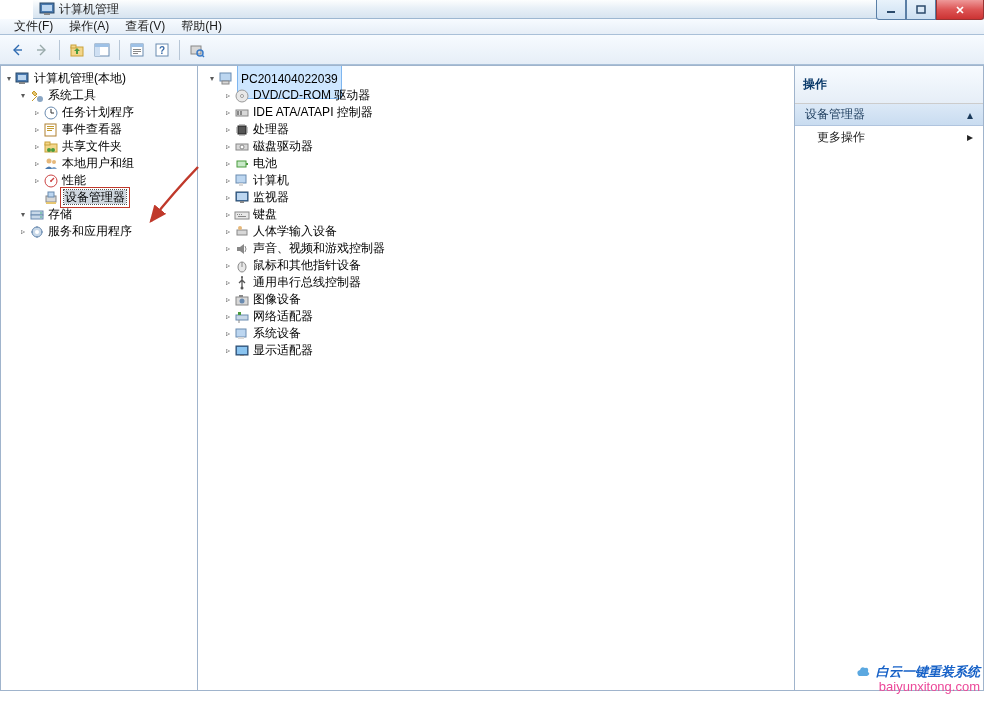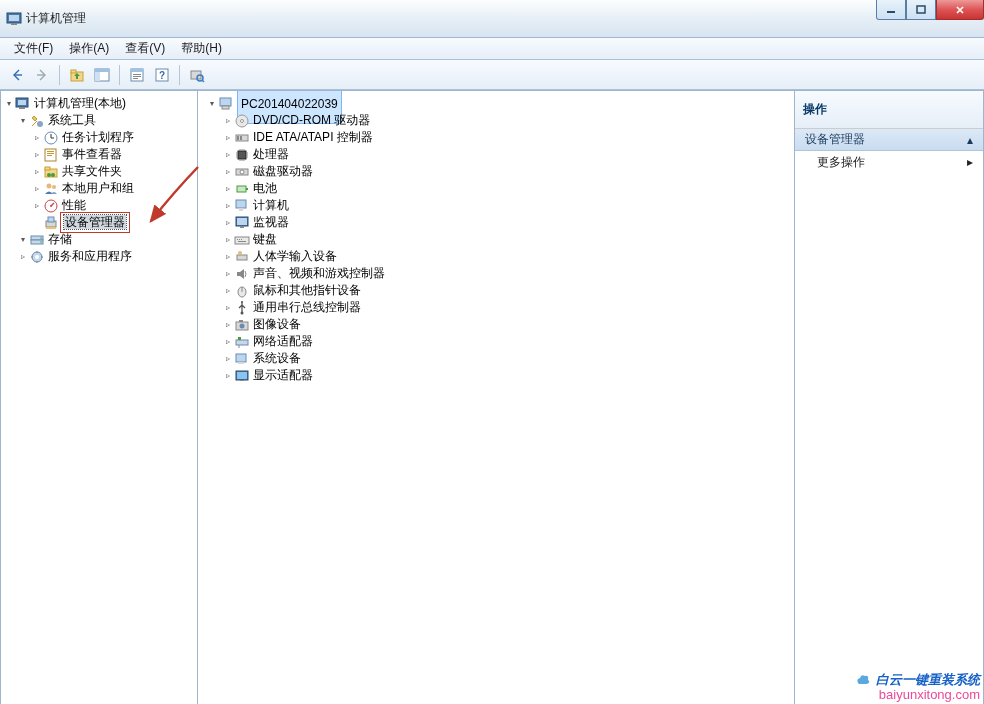--- a/index.html
+++ b/index.html
@@ -1,29 +1,29 @@
 <!DOCTYPE html>
 <html><head>
 <meta charset="utf-8">
 <style>
 * { box-sizing: border-box; margin: 0; padding: 0; font-family: "Microsoft YaHei", "SimSun", Tahoma, sans-serif; }
 body { width: 984px; height: 704px; overflow: hidden; background: #fff; position: relative; }
 
 
-.titlebar { height: 38px; background: linear-gradient(#fdfefe,#e8f0f7 45%,#d7e4f0); border-bottom: 1px solid #9db7d1; display: flex; align-items: center; padding-left: 6px; position: relative; }
+.titlebar { height: 19px; background: linear-gradient(#fdfefe,#e8f0f7 45%,#d7e4f0); border-bottom: 1px solid #9db7d1; display: flex; align-items: center; padding-left: 6px; position: relative; margin-left: 33px; }
 .titlebar .app-icon { width: 16px; height: 16px; margin-right: 4px; }
 .titlebar .title-text { font-size: 12px; color: #222; }
 .win-btns { position: absolute; right: 0; top: 0; display: flex; height: 20px; }
 .win-btn { width: 30px; height: 20px; border: 1px solid #5a7fa6; border-top: none; background: linear-gradient(#e8f2fb,#cde0f2); display:flex; align-items:center; justify-content:center; font-size:10px; color:#2b4a6b; }
 .win-btn:last-child { width:48px; background: linear-gradient(#e99,#d55 50%,#c33); color:#fff; border-color:#933; border-top-right-radius:0; }
 .win-btn.min { border-bottom-left-radius:3px; }
 .win-btn.close { border-bottom-right-radius:3px; }
 
 
-.menubar { height: 22px; background: linear-gradient(#f7fbff,#e6eef7); border-bottom:1px solid #a9c0d8; display:flex; align-items:center; padding-left:6px; font-size:12px; color:#1a1a1a; }
+.menubar { height: 16px; background: linear-gradient(#f7fbff,#e6eef7); border-bottom:1px solid #a9c0d8; display:flex; align-items:center; padding-left:6px; font-size:12px; color:#1a1a1a; }
 .menubar .menu-item { padding:2px 8px; }
 
 
 .toolbar { height:30px; background: linear-gradient(#f7fbff,#e6eef7); border-bottom:1px solid #a9c0d8; display:flex; align-items:center; padding-left:6px; gap:3px; }
 .toolbar .tb-btn { width:22px; height:22px; display:flex; align-items:center; justify-content:center; border:1px solid transparent; border-radius:2px; }
 .toolbar .sep { width:1px; height:20px; background:#b7c6d6; margin:0 3px; }
 
 
 .main { display:flex; height: calc(704px - 26px - 22px - 30px); }
 .panel { border:1px solid #a0b4cc; background:#fff; font-size:12px; overflow:auto; }
@@ -45,21 +45,21 @@
 
 
 .right-header { background:linear-gradient(#f7fbff,#e6eef7); border-bottom:1px solid #ccc; height:38px; display:flex; align-items:center; padding-left:8px; font-weight:bold; color:#0a3a6a; }
 .right-section { background:linear-gradient(#dce9f7,#c9dcf0); border-bottom:1px solid #b0c4de; height:22px; display:flex; align-items:center; justify-content:space-between; padding:0 10px; color:#1a3a5b; }
 .right-action { height:22px; display:flex; align-items:center; justify-content:space-between; padding:0 10px 0 22px; color:#222; }
 
 
 .red-arrow { position:absolute; left:143px; top:163px; pointer-events:none; }
 
 
-.watermark { position:absolute; right:4px; bottom:2px; text-align:right; font-size:13px; }
+.watermark { position:absolute; right:4px; bottom:10px; text-align:right; font-size:13px; }
 .watermark .line1 { color:#1661c7; font-weight:bold; font-style:italic; }
 .watermark .line2 { color:#ec4899; font-size:13px; margin-top:-2px; }
 
 svg { display:block; }
 </style>
 </head>
 <body>
 
 <div class="titlebar">
   <svg class="app-icon" viewBox="0 0 16 16">

